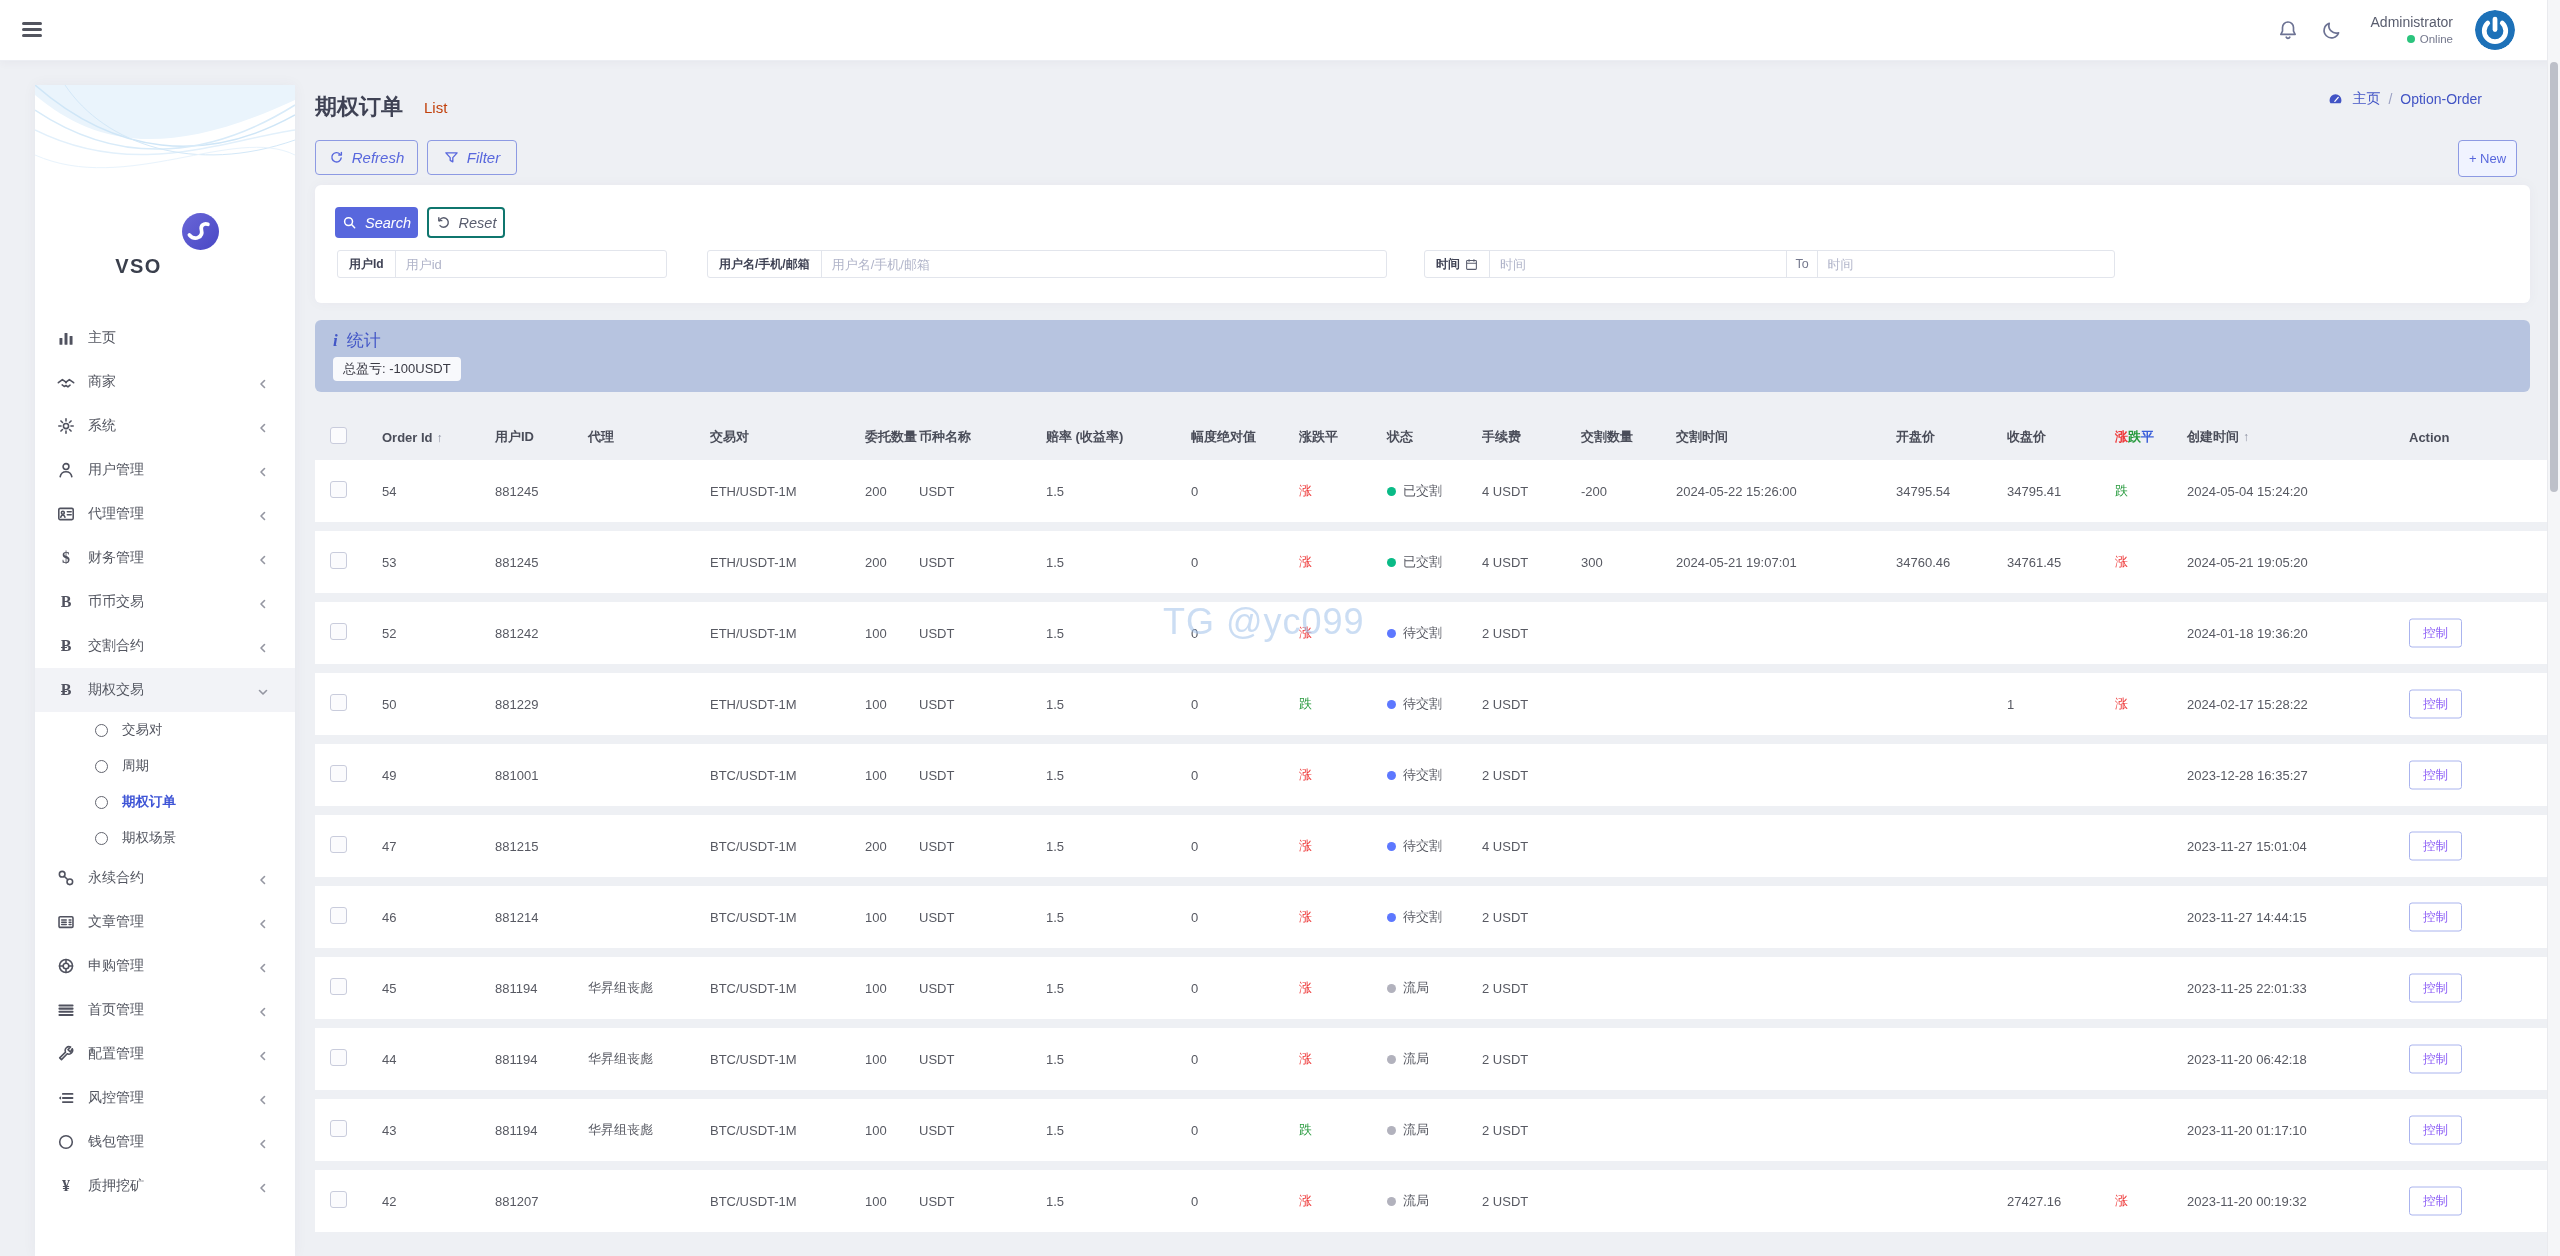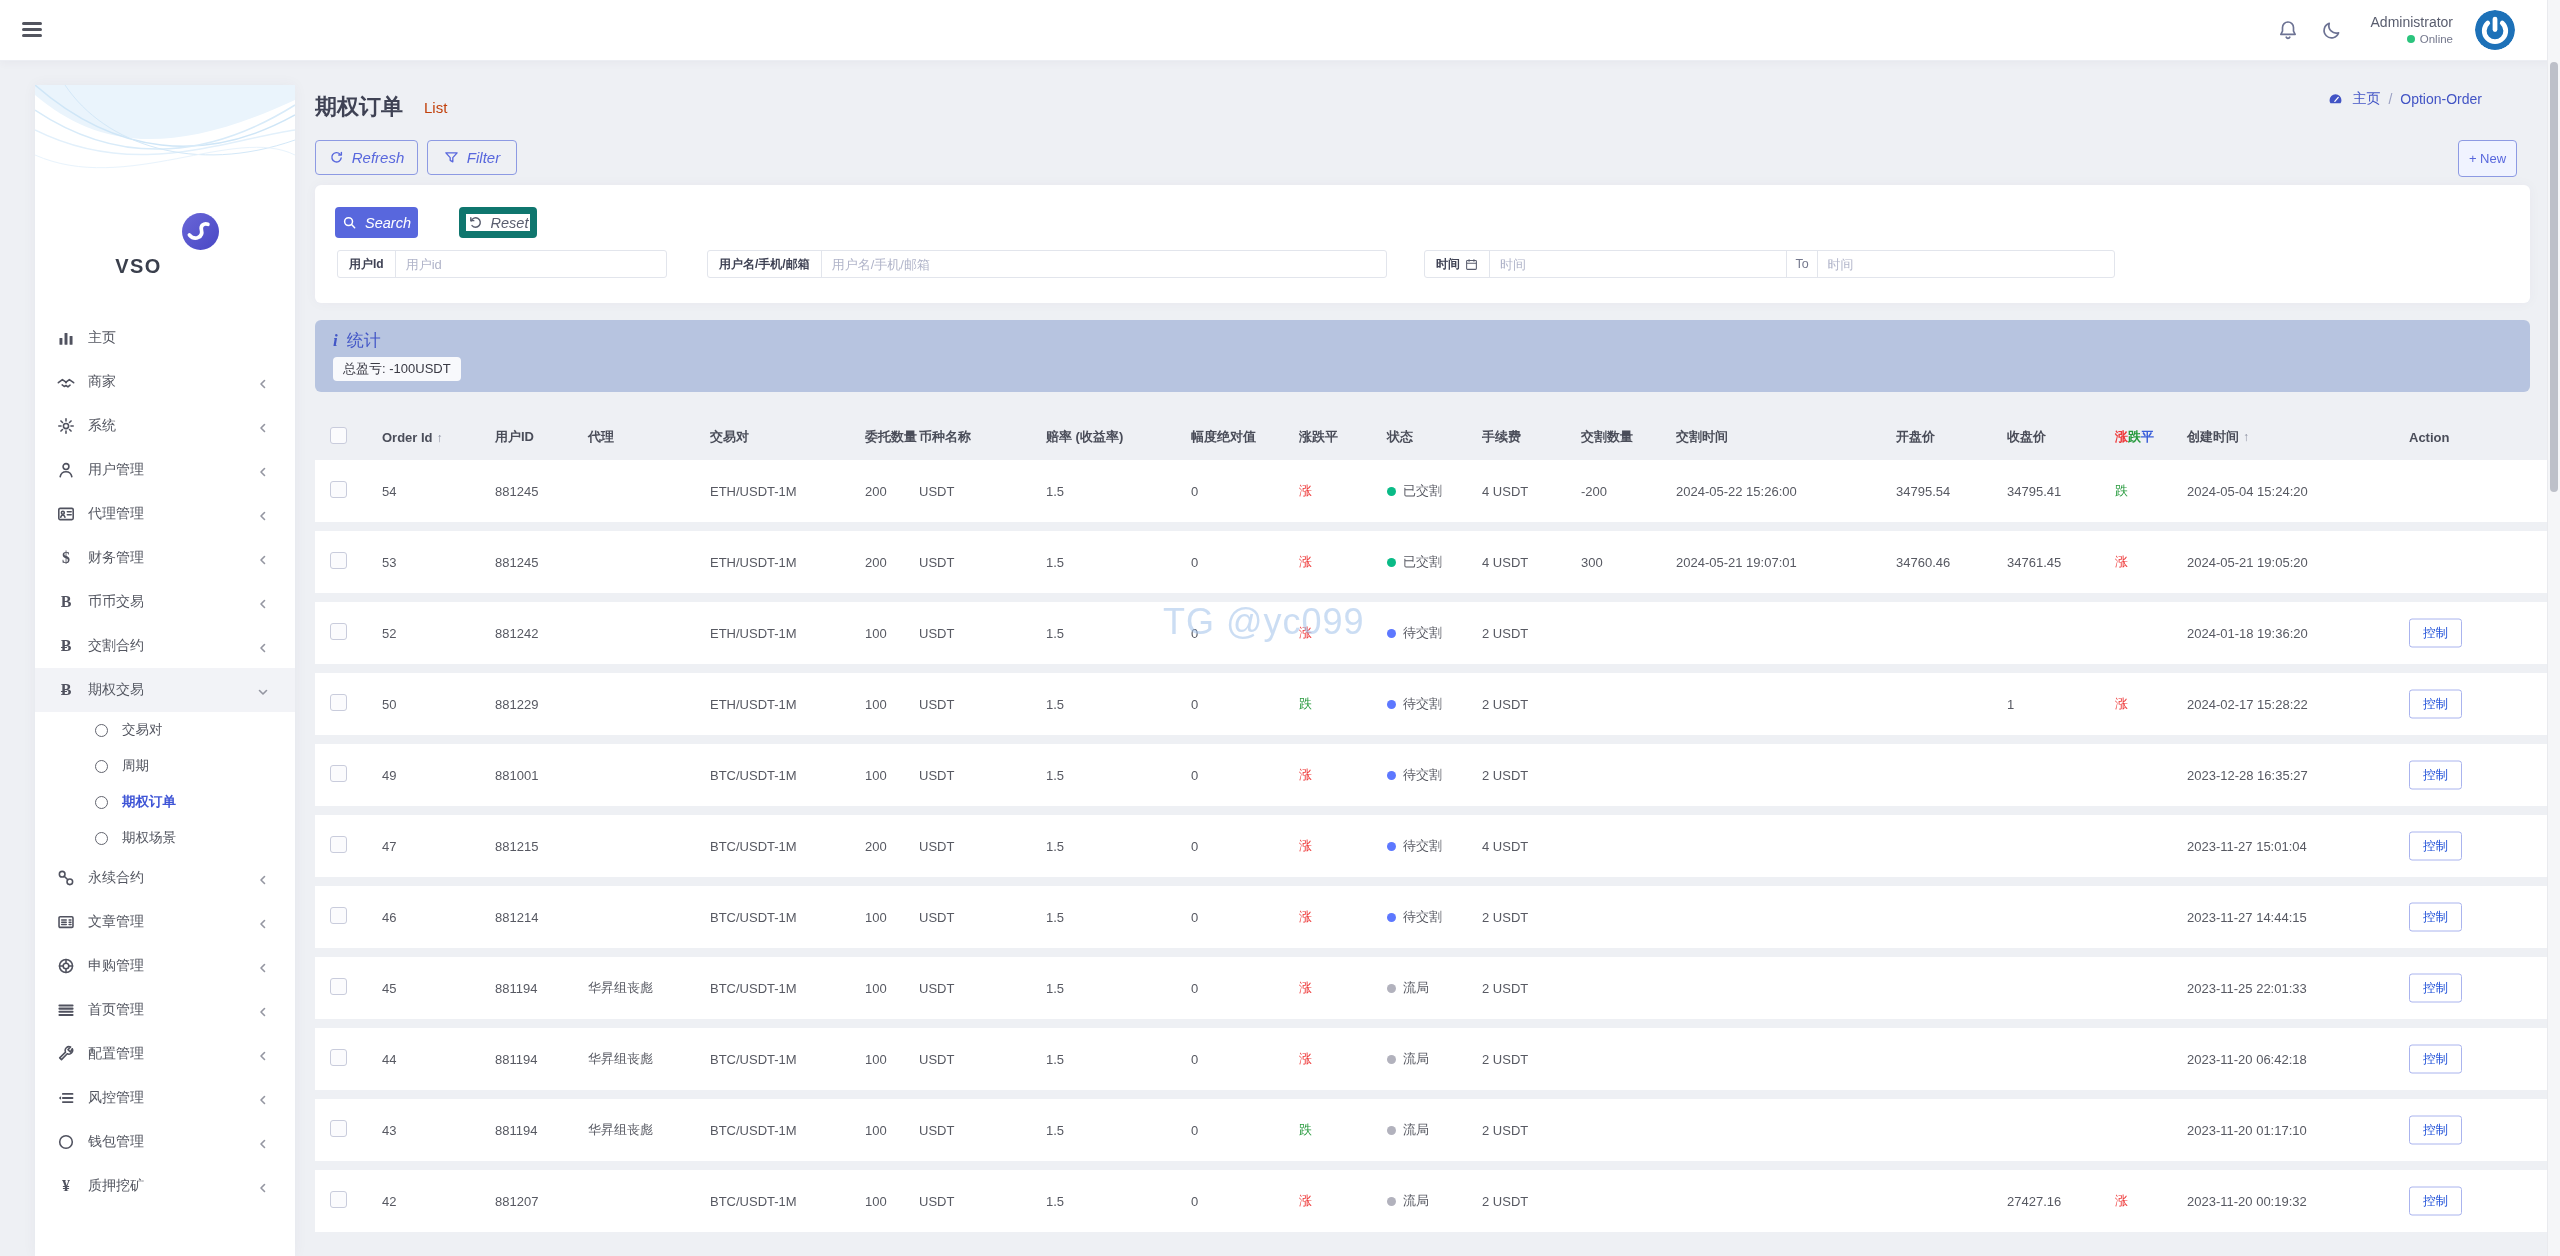--- a/index.html
+++ b/index.html
@@ -62,21 +62,21 @@
            background:#f0f3ff;color:#5867dd;font-size:13px;border-radius:4px;display:flex;
            align-items:center;justify-content:center;cursor:pointer;}
   .ic14{width:15px;height:15px;}
 
   
   .search-card{position:absolute;left:315px;top:185px;width:2215px;height:118px;background:#fff;
                border-radius:6px;box-shadow:0 0 13px rgba(82,63,105,.04);}
   .btn-search{position:absolute;left:20px;top:22px;width:83px;height:31px;background:#5867dd;
               color:#fff;font-size:14.5px;border-radius:4px;}
   .btn-reset{position:absolute;left:112px;top:22px;width:78px;height:31px;background:#fff;
-             border:7px solid #0f766e;color:#595d6e;font-size:14.5px;border-radius:4px;margin-left:32px;}
+             border:2px solid #0f766e;color:#595d6e;font-size:14.5px;border-radius:4px;}
   .field{position:absolute;top:65px;height:28px;border:1px solid #e2e5ec;border-radius:3px;
          background:#fff;display:flex;align-items:stretch;box-sizing:border-box;}
   .field .flabel{display:flex;align-items:center;gap:5px;padding:0 11px;font-size:12px;
                  font-weight:700;color:#3f4254;border-right:1px solid #e2e5ec;white-space:nowrap;}
   .field input{border:none;outline:none;flex:1;padding:0 10px;font-size:13px;color:#3f4254;
                font-family:inherit;background:transparent;min-width:0;}
   .field input::placeholder{color:#b0b4c9;}
   .field .to-sep{display:flex;align-items:center;padding:0 8px;font-size:12.5px;color:#74788d;
                  border-left:1px solid #e2e5ec;border-right:1px solid #e2e5ec;}
   #field-uid{left:22px;width:330px;}
@@ -98,21 +98,21 @@
   .thead .cell{font-weight:700;color:#4a4d59;}
   .sort-arrow{color:#8a8e9f;font-weight:400;margin-left:4px;font-size:12px;}
   .c0{left:15px;}  .c1{left:67px;}  .c2{left:180px;} .c3{left:273px;} .c4{left:395px;}
   .c5{left:550px;} .c6{left:604px;} .c7{left:731px;} .c8{left:876px;} .c9{left:984px;}
   .c10{left:1072px;text-align:right;} .c11{left:1167px;} .c12{left:1266px;} .c13{left:1361px;} .c14{left:1581px;}
   .c15{left:1692px;} .c16{left:1800px;} .c17{left:1872px;} .c18{left:2094px;}
   .cb{width:17px;height:17px;border:1px solid #c9ccdc;border-radius:3px;background:#fbfbfd;
       display:inline-block;cursor:pointer;box-sizing:border-box;}
   .status-wrap{display:flex;align-items:center;gap:7px;}
   .st-dot{width:9px;height:9px;border-radius:50%;display:inline-block;}
-  .btn-ctrl{height:29px;padding:0 13px;border:1px solid #aab4ee;color:#1d4ed8;background:#fff;
+  .btn-ctrl{height:29px;padding:0 13px;border:1px solid #aab4ee;color:#8b5cf6;background:#fff;
             border-radius:3px;font-size:12.5px;font-family:inherit;cursor:pointer;}
 
   .watermark{position:absolute;left:1163px;top:601px;font-size:36px;color:rgba(160,193,233,.55);
              z-index:5;pointer-events:none;letter-spacing:1px;}
 </style>
 </head>
 <body>
 
 <div class="viewport">
 

